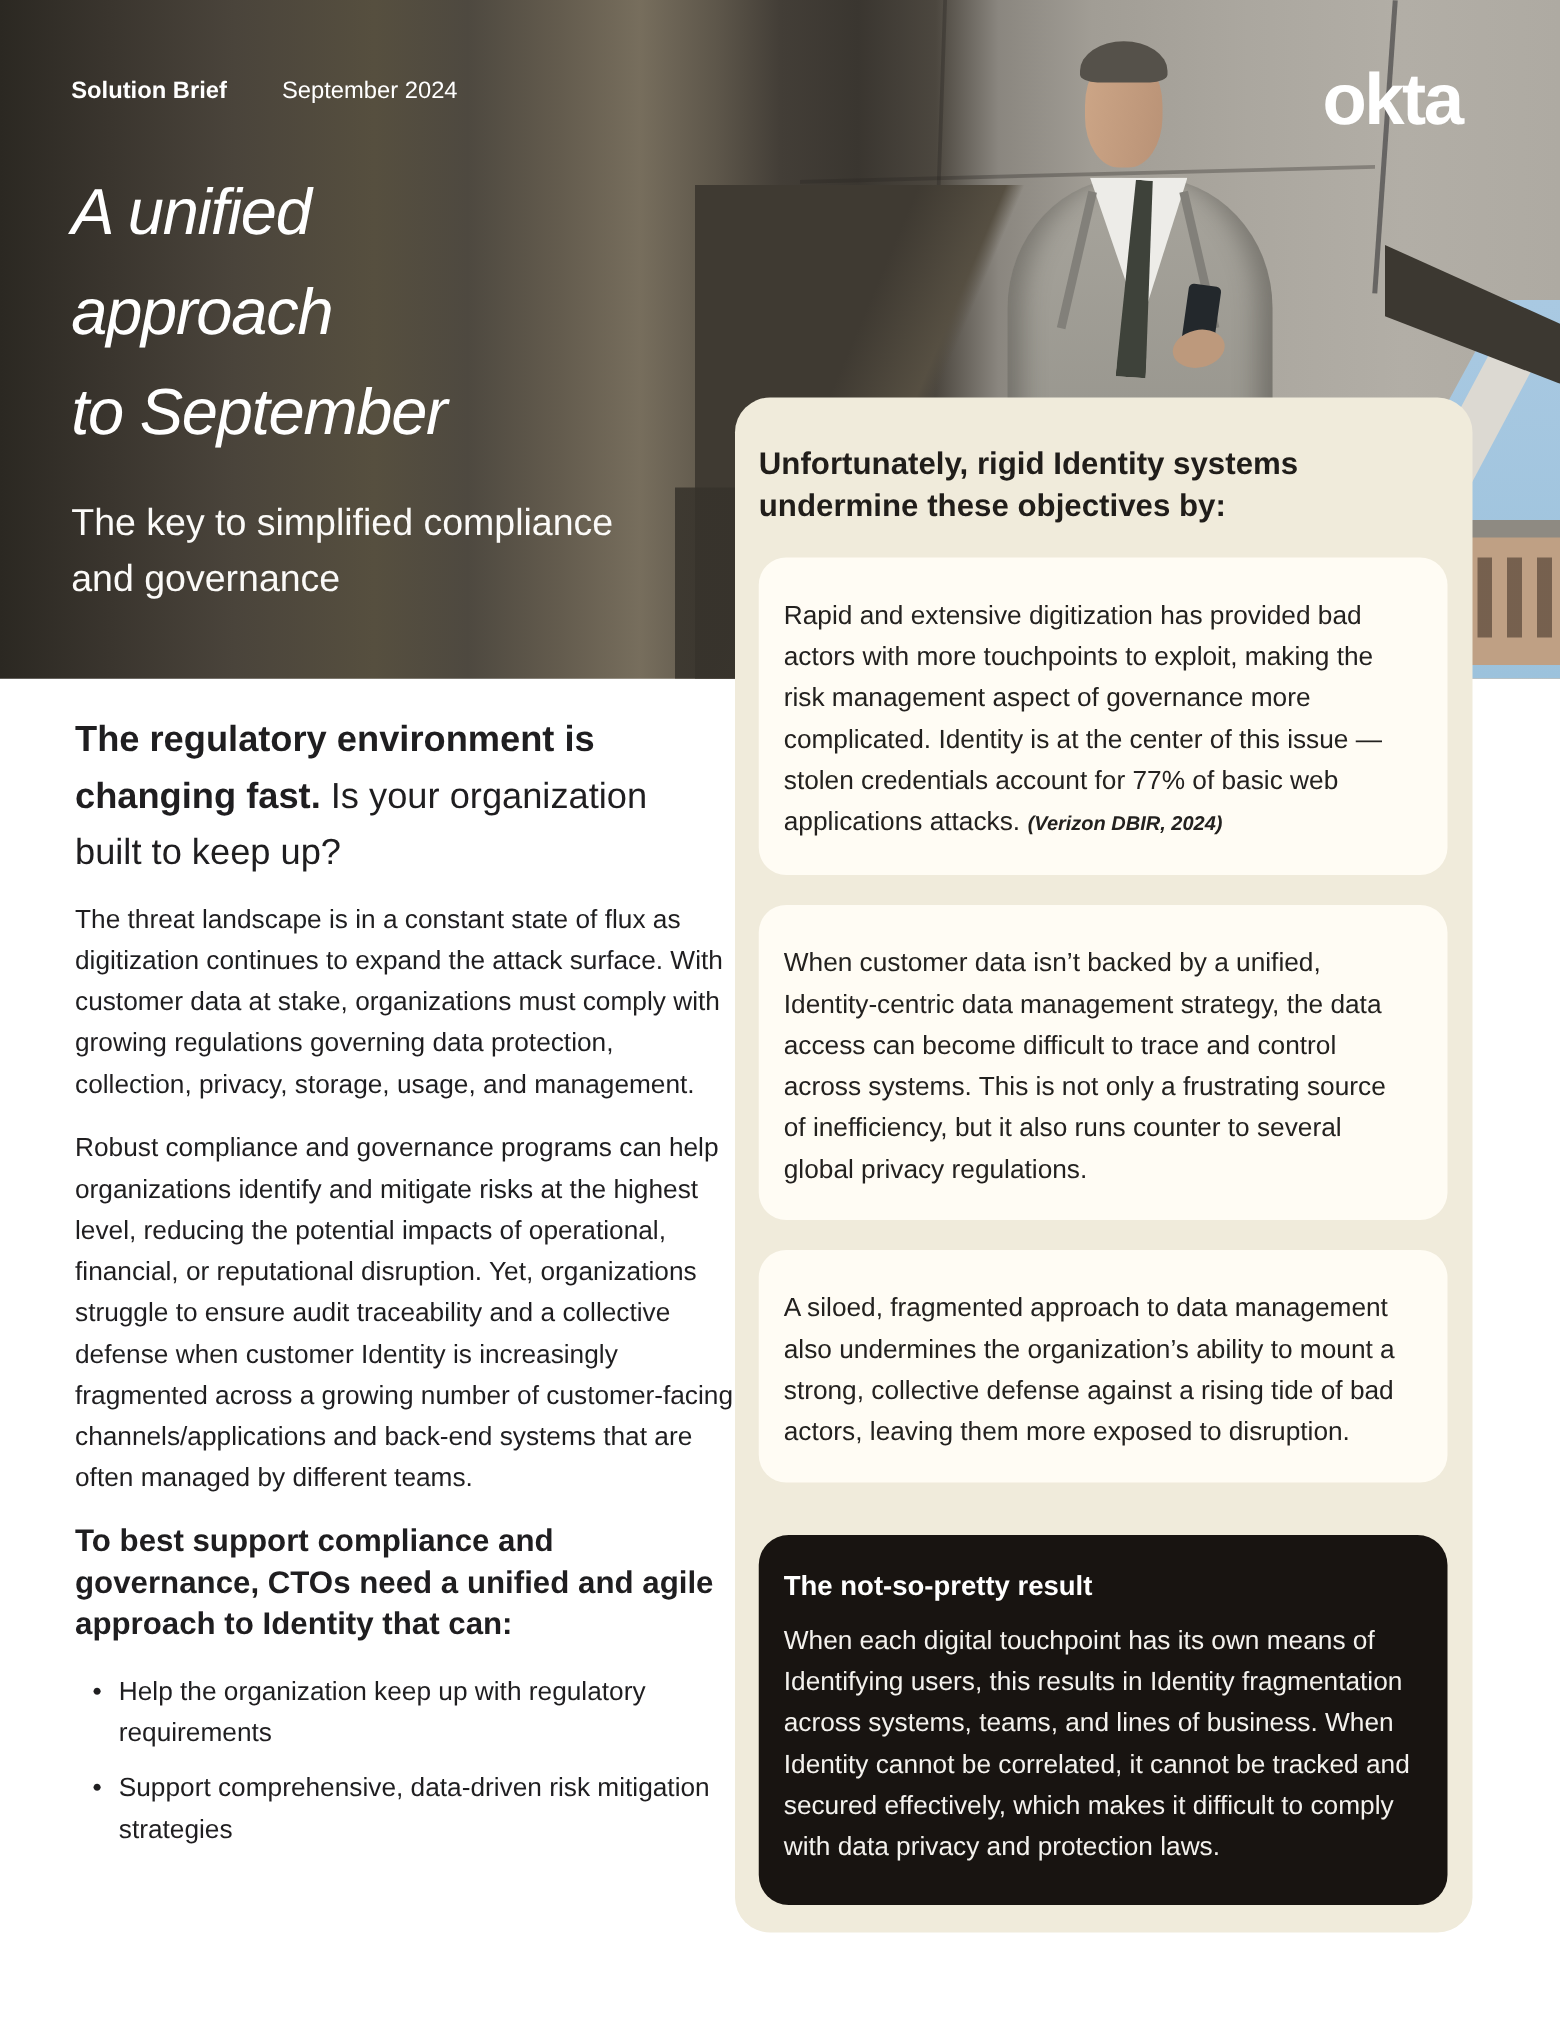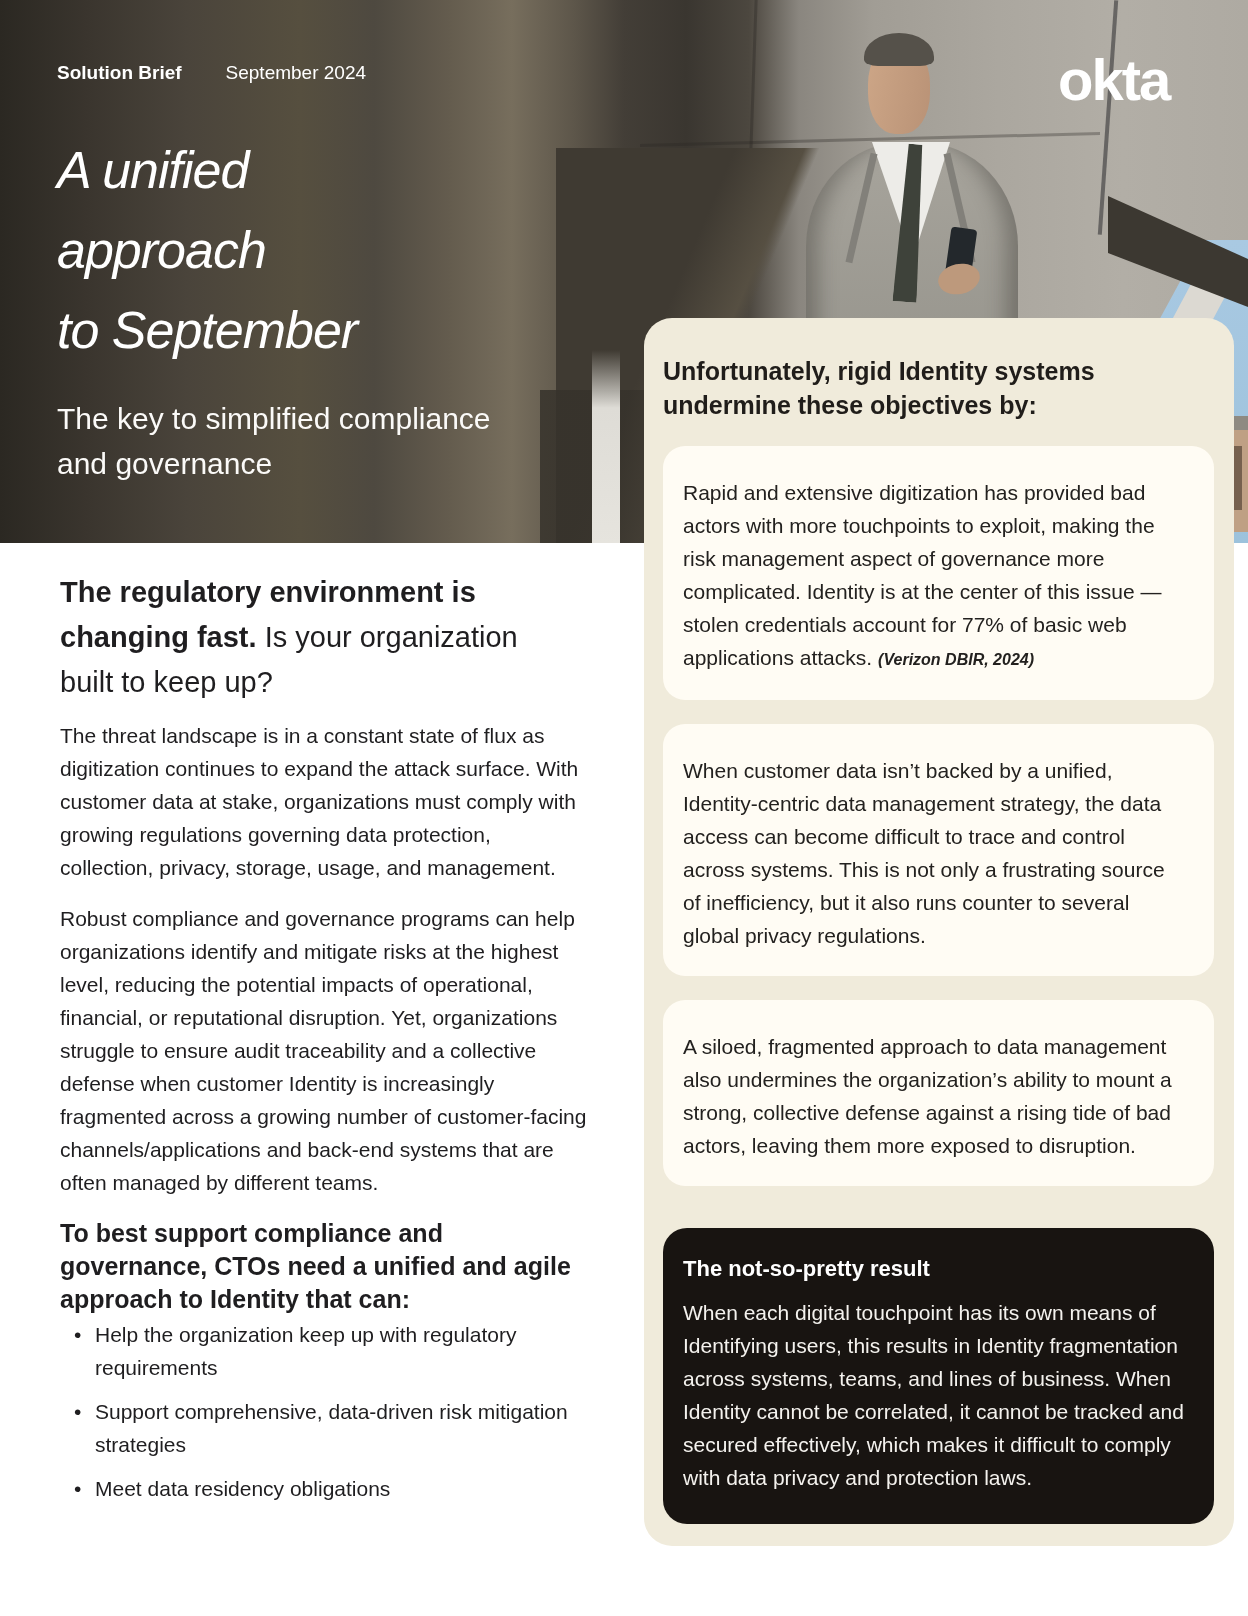--- a/index.html
+++ b/index.html
@@ -58,26 +58,26 @@
   .doc-type{font-weight:bold;}
   .hero-title{position:absolute;left:57px;top:130px;font-size:52px;line-height:80px;font-weight:400;
     letter-spacing:-1px;color:#ffffff;font-style:italic;}
   .hero-subtitle{position:absolute;left:57px;top:396px;width:480px;font-size:30px;line-height:45px;color:#fbfaf8;}
   .okta-logo{position:absolute;left:1058px;top:46px;font-size:58px;font-weight:600;letter-spacing:-2px;color:#ffffff;}
   
   .left-col{position:absolute;left:60px;top:570px;width:528px;}
   .left-h2{font-size:29px;line-height:45px;margin:0 0 14px 0;font-weight:400;width:505px;}
   .left-h2 .bold{font-weight:bold;}
   .left-col p{font-size:21px;line-height:33px;margin:0 0 18px 0;color:var(--text-dark,#1f1e20);}
-  .left-h3{font-size:25px;line-height:33px;font-weight:bold;margin:14px 0 2px 0;}
+  .left-h3{font-size:25px;line-height:33px;font-weight:bold;margin:14px 0 21px 0;}
   .left-col ul{list-style:none;margin:0;padding:0;}
   .left-col li{position:relative;padding-left:35px;font-size:21px;line-height:33px;margin-bottom:11px;}
   .left-col li::before{content:"\2022";position:absolute;left:14px;top:0;}
   
-  .panel{position:absolute;left:644px;top:318px;width:590px;height:1228px;
+  .panel{position:absolute;left:588px;top:318px;width:590px;height:1228px;
     background:var(--panel-bg,#f0ebdb);border-radius:28px;box-sizing:border-box;padding:36px 20px 24px 19px;}
   .panel-heading{font-size:25px;line-height:34px;font-weight:bold;margin:0 0 24px 0;width:510px;color:#201d1a;}
   .info-card{background:var(--card-bg,#fffcf4);border-radius:22px;box-sizing:border-box;
     padding:30px 28px 24px 20px;margin-bottom:24px;}
   .info-card p{font-size:21px;line-height:33px;margin:0;color:#23211f;}
   .cite{font-size:16px;font-style:italic;font-weight:bold;margin-left:6px;}
   .result-card{background:var(--dark-card-bg,#181411);border-radius:24px;box-sizing:border-box;
     padding:28px 30px 30px 20px;margin-top:42px;}
   .result-title{font-size:22px;font-weight:bold;color:#ffffff;margin:0 0 14px 0;}
   .result-card p{font-size:21px;line-height:33px;margin:0;color:#f4f2ee;}
@@ -127,21 +127,20 @@
   </div>
 
   <div class="left-col">
     <h2 class="left-h2"><span class="bold">The regulatory environment is changing fast.</span><span> Is your organization built to keep up?</span></h2>
     <p>The threat landscape is in a constant state of flux as digitization continues to expand the attack surface. With customer data at stake, organizations must comply with growing regulations governing data protection, collection, privacy, storage, usage, and management.</p>
     <p>Robust compliance and governance programs can help organizations identify and mitigate risks at the highest level, reducing the potential impacts of operational, financial, or reputational disruption. Yet, organizations struggle to ensure audit traceability and a collective defense when customer Identity is increasingly fragmented across a growing number of customer-facing channels/applications and back-end systems that are often managed by different teams.</p>
     <h3 class="left-h3">To best support compliance and governance, CTOs need a unified and agile approach to Identity that can:</h3>
     <ul>
       <li>Help the organization keep up with regulatory requirements</li>
       <li>Support comprehensive, data-driven risk mitigation strategies</li>
-      <li>Meet data residency obligations</li>
     </ul>
   </div>
 
   <div class="panel">
     <h2 class="panel-heading">Unfortunately, rigid Identity systems undermine these objectives by:</h2>
 
     <div class="info-card">
       <p><span>Rapid and extensive digitization has provided bad actors with more touchpoints to exploit, making the risk management aspect of governance more complicated. Identity is at the center of this issue — stolen credentials account for 77% of basic web applications attacks.</span><span class="cite">(Verizon DBIR, 2024)</span></p>
     </div>
 

